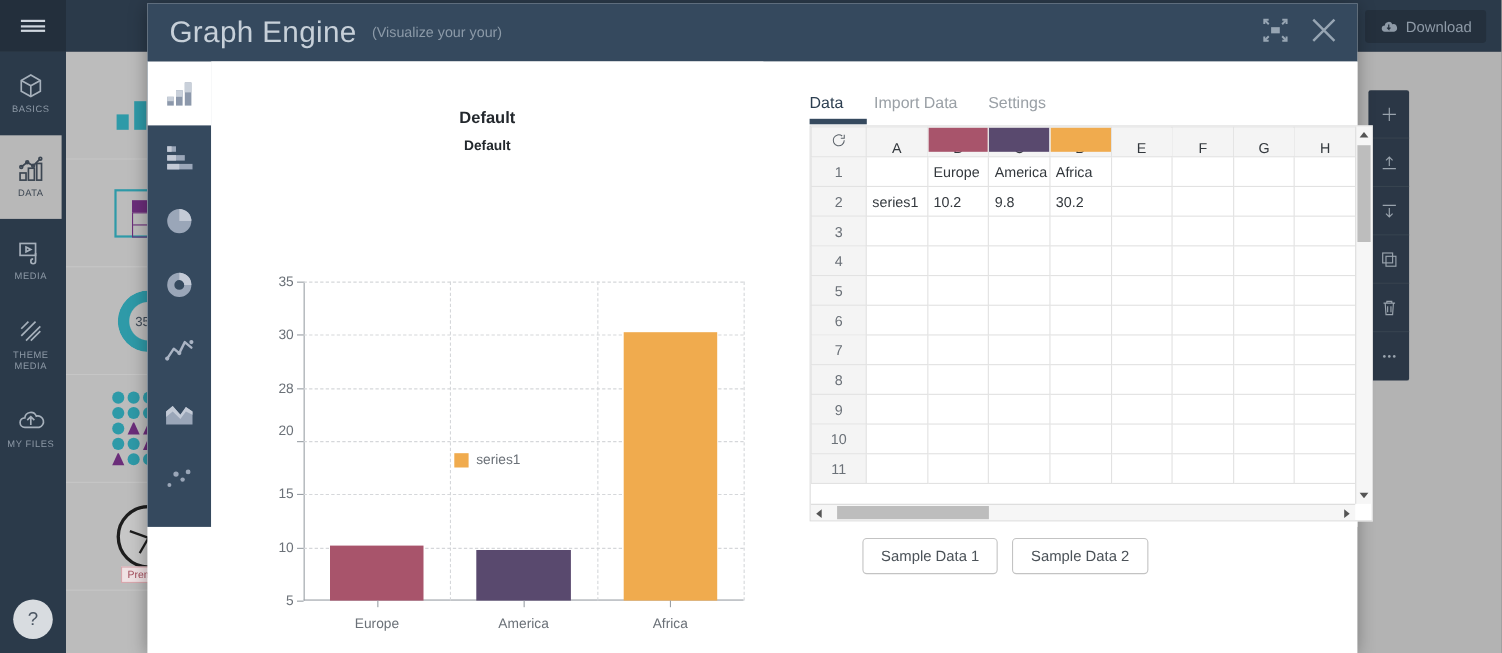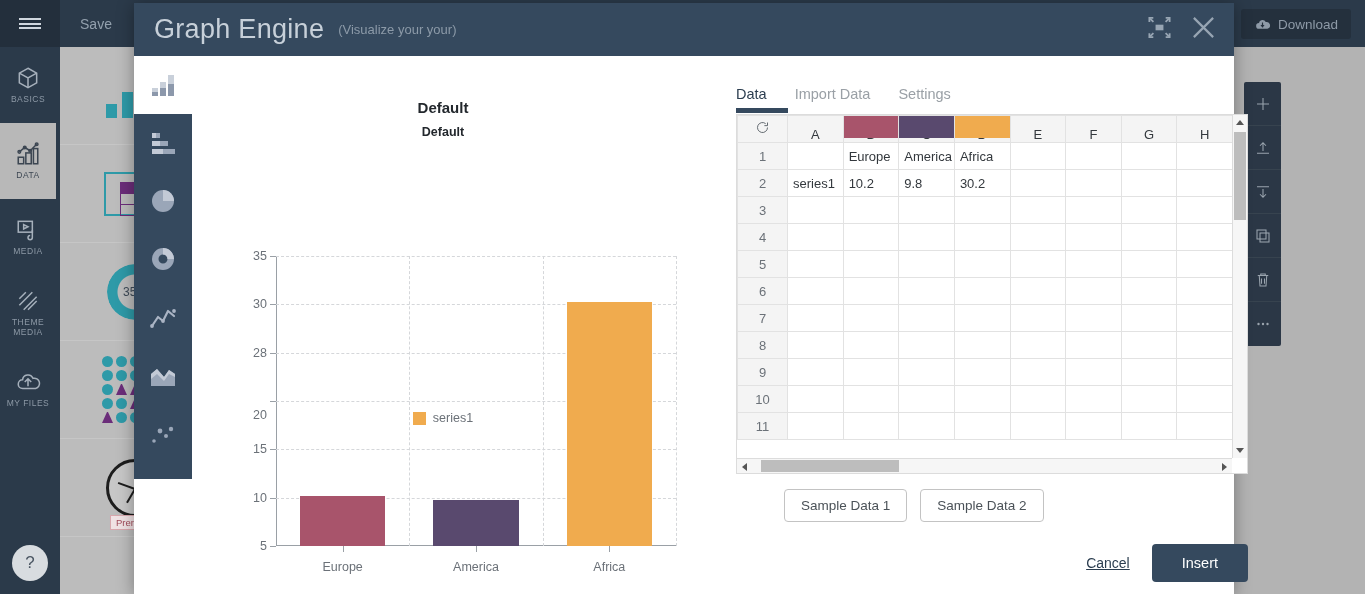--- a/index.html
+++ b/index.html
@@ -318,21 +318,20 @@
   </div>
 
   <div class="bg-topbar">
     <div class="bg-hamburger">
       <div>
         <span></span>
           <span></span>
           <span></span>
       </div>
     </div>
-    <div class="bg-save">Save</div>
     <div class="bg-download">
       <svg viewBox="0 0 24 24">
           <path d="M7 18a4 4 0 0 1 0-8 5 5 0 0 1 9.6-1.4A3.8 3.8 0 0 1 19 18H7z"></path>
           <path d="M12 9v6l-2.2-2.2M12 15l2.2-2.2" stroke="#24303d" stroke-width="1.6" fill="none"></path>
         </svg>
       <span>Download</span>
     </div>
   </div>
 
   <div class="modal">
@@ -454,21 +453,21 @@
               <div class="vl" style="left: 66.6667%;"></div>
               <div class="vl" style="left: 100%;"></div>
             </div>
           <div id="yticks">
               <div class="ytick" style="top: 290px;">5</div>
               <div class="ytickmark" style="top: 290px;"></div>
               <div class="ytick" style="top: 241.667px;">10</div>
               <div class="ytickmark" style="top: 241.667px;"></div>
               <div class="ytick" style="top: 193.333px;">15</div>
               <div class="ytickmark" style="top: 193.333px;"></div>
-              <div class="ytick" style="top: 159px;">20</div>
+              <div class="ytick" style="top: 135px;">20</div>
               <div class="ytickmark" style="top: 145px;"></div>
               <div class="ytick" style="top: 96.6667px;">28</div>
               <div class="ytickmark" style="top: 96.6667px;"></div>
               <div class="ytick" style="top: 48.3333px;">30</div>
               <div class="ytickmark" style="top: 48.3333px;"></div>
               <div class="ytick" style="top: 0px;">35</div>
               <div class="ytickmark" style="top: 0px;"></div>
             </div>
           <div class="bars" id="bars">
               <div class="barcell">
@@ -669,21 +668,17 @@
                 <div class="tri right"></div>
               </div>
           </div>
         </div>
 
         <div class="sample-row">
           <div class="sample-btn">Sample Data 1</div>
           <div class="sample-btn">Sample Data 2</div>
         </div>
 
-        <div class="footer-row">
-          <div class="cancel-link">Cancel</div>
-          <div class="insert-btn">Insert</div>
-        </div>
       </div>
 
     </div>
   </div>
 </div>
 
 </body></html>

